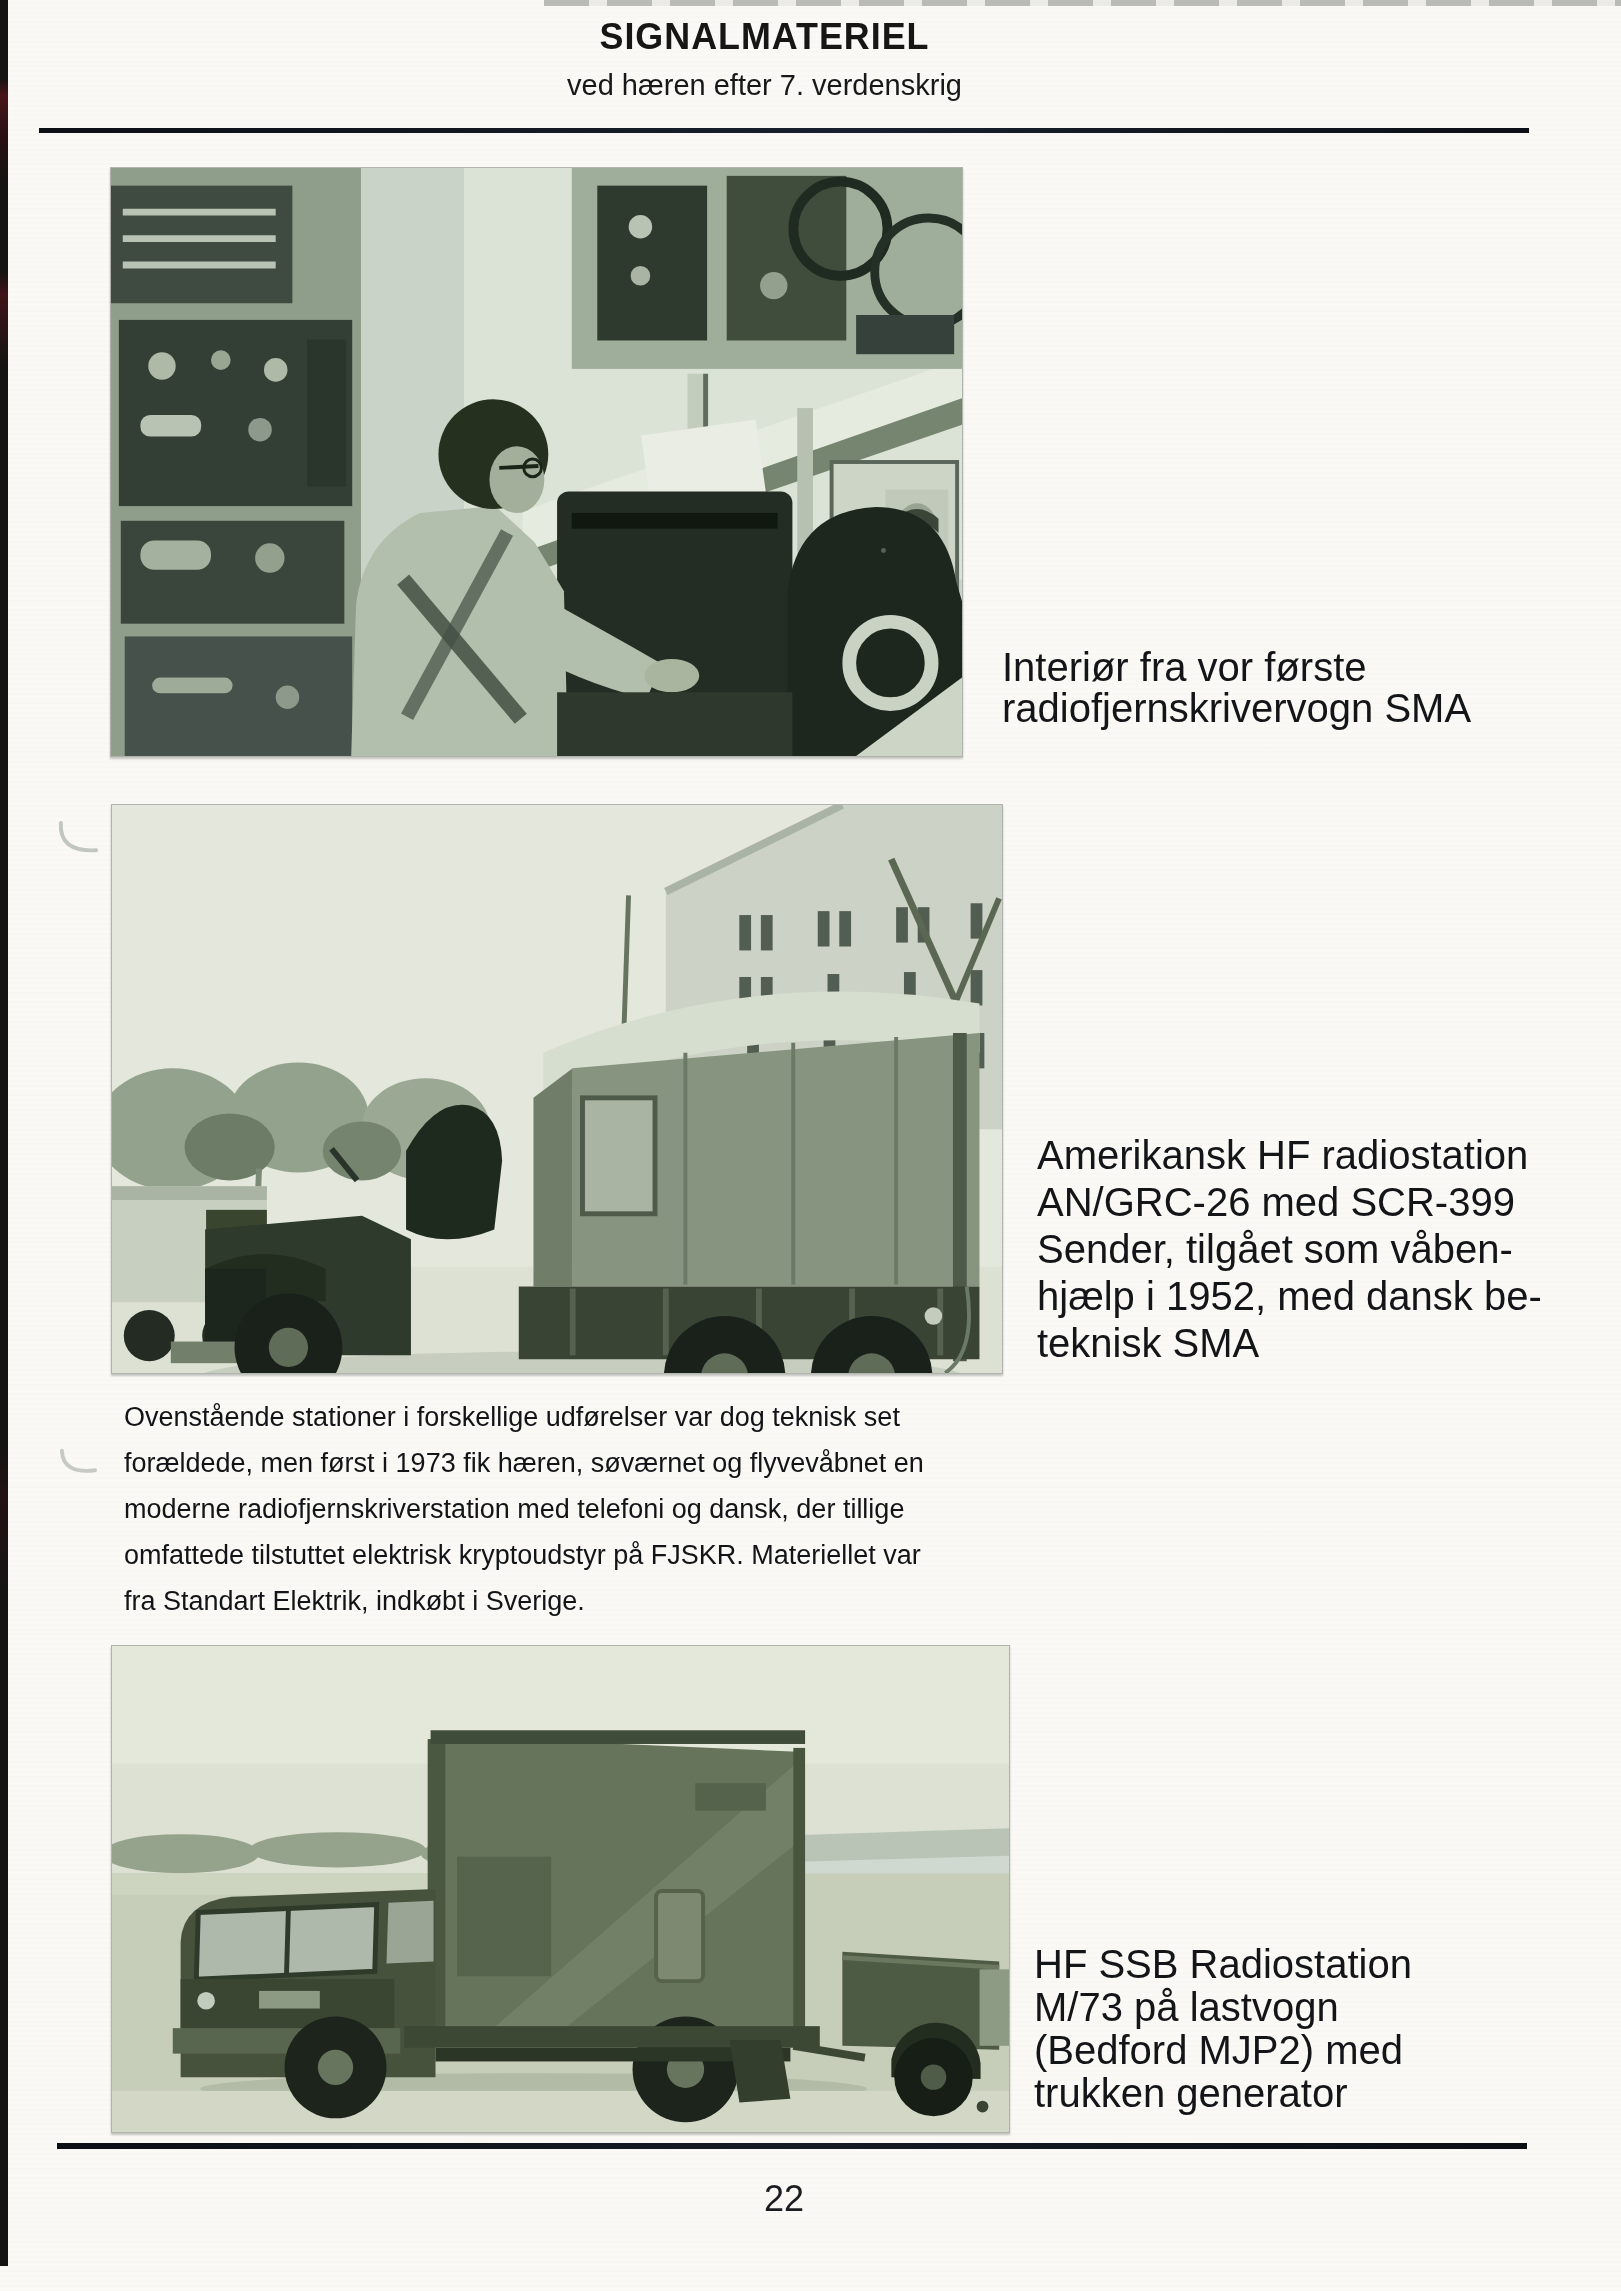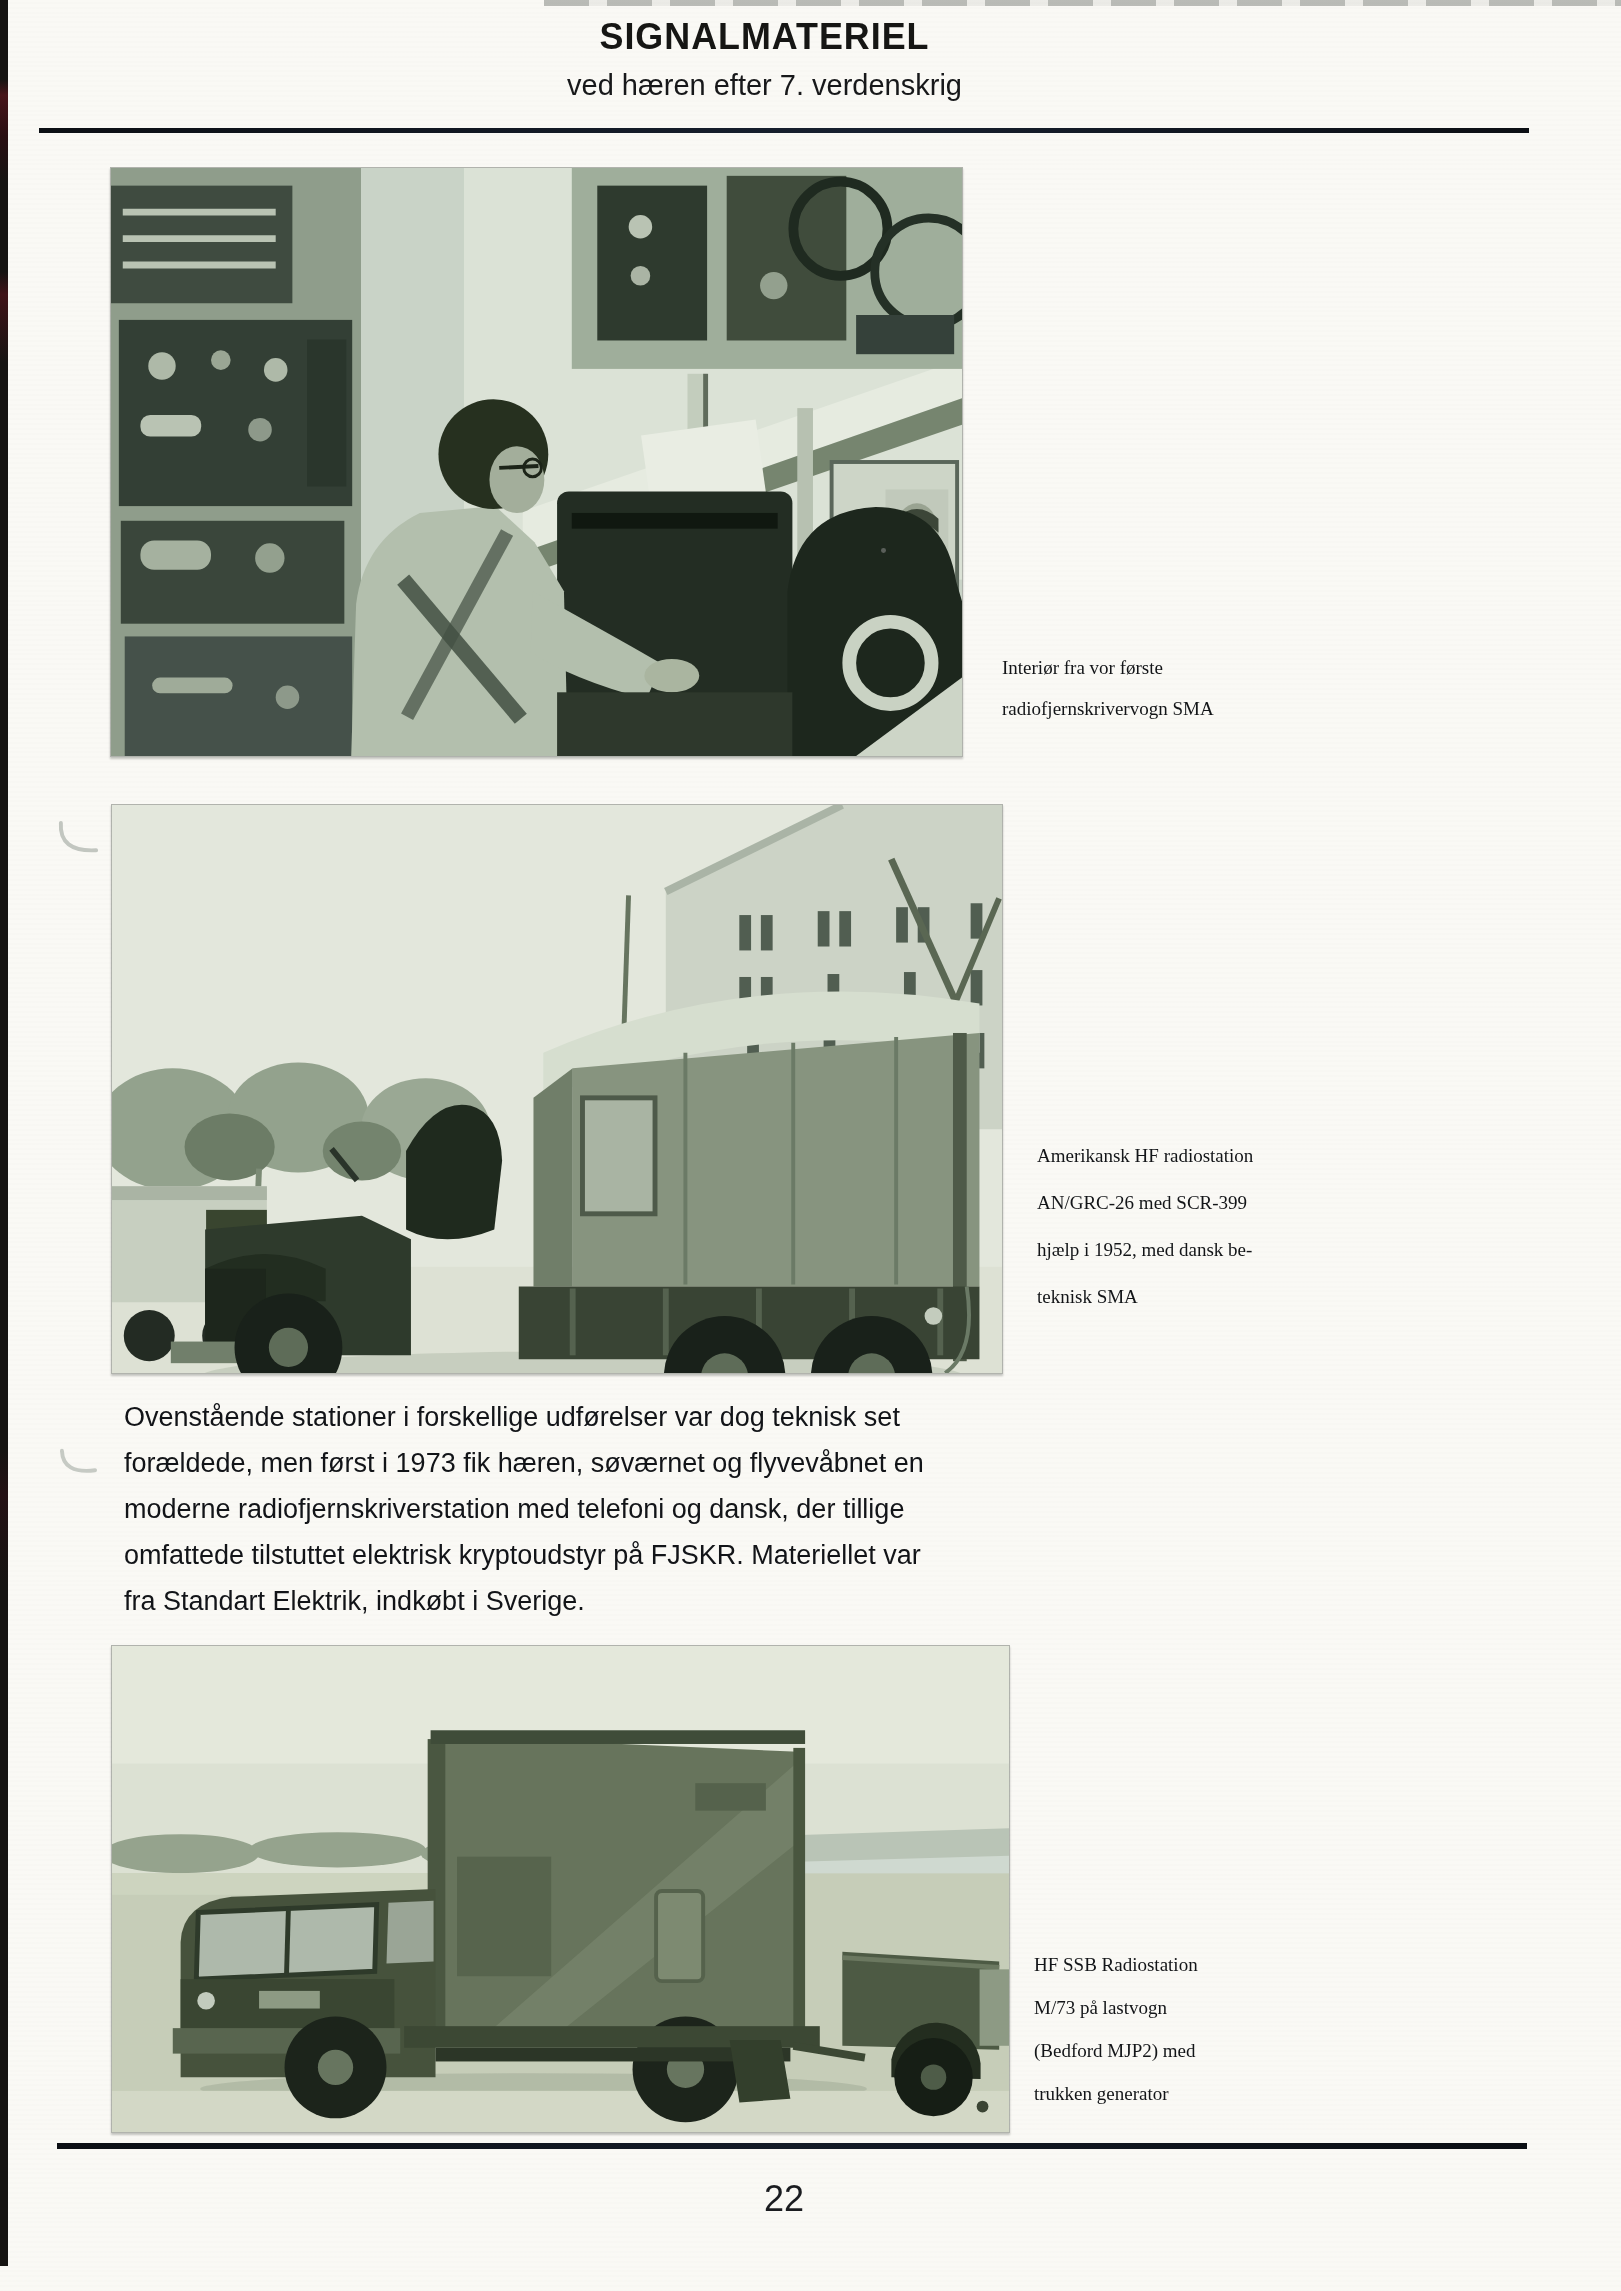--- a/index.html
+++ b/index.html
@@ -44,21 +44,21 @@
     background:linear-gradient(90deg,#0c0f14,#141b27 50%,#0c0f14);}
   .figure{
     position:absolute;border:1px solid rgba(40,48,40,.35);
     box-shadow:0 2px 2px rgba(30,36,30,.25);
     overflow:hidden;
   }
   .figure svg{display:block;width:100%;height:100%;}
   .fig1{left:110px;top:167px;width:851px;height:588px;}
   .fig2{left:111px;top:804px;width:890px;height:568px;}
   .fig3{left:111px;top:1645px;width:897px;height:486px;}
-  .caption{position:absolute;font-size:19px;color:#131518;font-family:Liberation Serif, serif;}
+  .caption{position:absolute;font-size:40px;color:#131518;}
   .caption span{display:block;}
   .caption-1{left:1002px;top:647px;width:529px;line-height:41px;}
   .caption-2{left:1037px;top:1132px;width:549px;line-height:47px;}
   .caption-3{left:1034px;top:1943px;width:529px;line-height:43px;}
   .body-paragraph{
     position:absolute;left:124px;top:1394px;width:1274px;
     font-size:27px;line-height:46px;color:#121418;
   }
   .body-paragraph span{display:block;}
   .page-number{
@@ -245,20 +245,21 @@
       <circle cx="775" cy="582" r="62" fill="#19211a"></circle>
       <circle cx="775" cy="582" r="24" fill="#5e6c58"></circle>
       <rect x="300" y="586" width="120" height="16" fill="#242e22"></rect>
       <path d="M872,490 Q882,556 850,578" stroke="#6b7a66" stroke-width="4" fill="none"></path>
     </svg>
   </div>
 
   <div class="caption caption-2">
     <span>Amerikansk HF radiostation</span>
     <span>AN/GRC-26 med SCR-399</span>
+    <span>Sender, tilgået som våben-</span>
     <span>hjælp i 1952, med dansk be-</span>
     <span>teknisk SMA</span>
   </div>
 
   <div class="body-paragraph">
     <span>Ovenstående stationer i forskellige udførelser var dog teknisk set</span>
     <span>forældede, men først i 1973 fik hæren, søværnet og flyvevåbnet en</span>
     <span>moderne radiofjernskriverstation med telefoni og dansk, der tillige</span>
     <span>omfattede tilstuttet elektrisk kryptoudstyr på FJSKR. Materiellet var</span>
     <span>fra Standart Elektrik, indkøbt i Sverige.</span>

